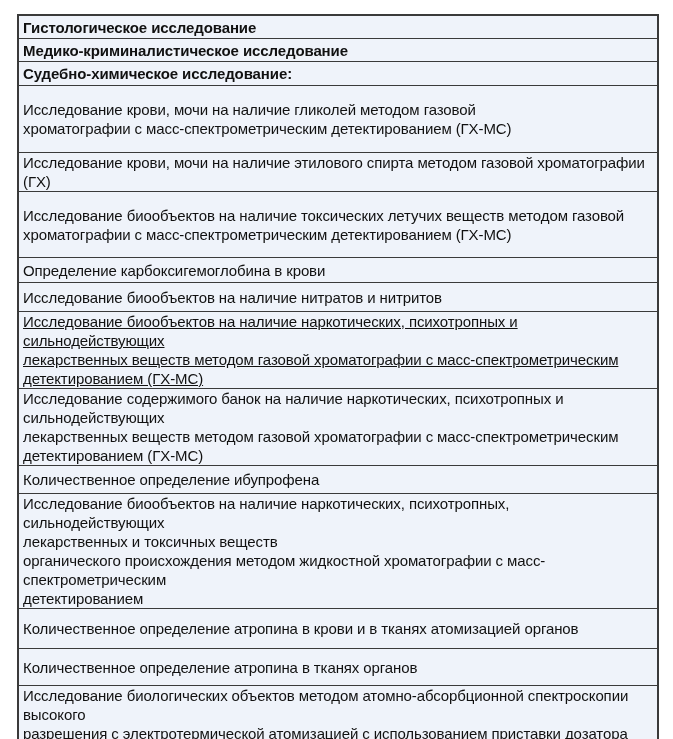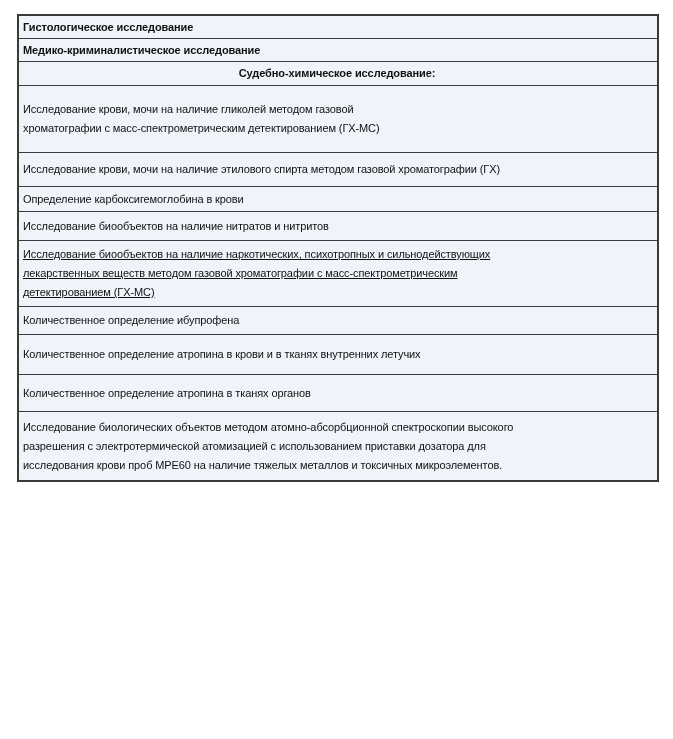--- a/index.html
+++ b/index.html
@@ -19,21 +19,21 @@
     left: 17px;
     top: 14px;
     width: 642px;
     border-collapse: collapse;
     border: 2px solid #3a3a3a;
     background: #eff3fa;
   }
   .services-table td {
     border: 1.5px solid #3a3a3a;
     padding: 0 6px 0 4px;
-    font-size: 11px;
+    font-size: 15px;
     line-height: 19px;
     color: #111111;
     vertical-align: middle;
     letter-spacing: -0.1px;
   }
   .services-table td.bold {
     font-weight: bold;
   }
   .cell-text {
     white-space: pre-line;
@@ -49,60 +49,81 @@
         <td class="bold" style="height: 22px;">
           <span class="cell-text">Гистологическое исследование</span>
         </td>
       </tr>
     <tr>
         <td class="bold" style="height: 22px;">
           <span class="cell-text">Медико-криминалистическое исследование</span>
         </td>
       </tr>
     <tr>
-        <td class="bold" style="height: 23px; text-align: center;">
+        <td class="bold" style="height: 23px;">
           <span class="cell-text">Судебно-химическое исследование:</span>
         </td>
       </tr>
     <tr>
         <td style="height: 66px;">
           <span class="cell-text">Исследование крови, мочи на наличие гликолей методом газовой
 хроматографии с масс-спектрометрическим детектированием (ГХ-МС)</span>
         </td>
       </tr>
     <tr>
         <td style="height: 33px;">
           <span class="cell-text">Исследование крови, мочи на наличие этилового спирта методом газовой хроматографии (ГХ)</span>
+        </td>
+      </tr>
+    <tr>
+        <td style="height: 65px;">
+          <span class="cell-text">Исследование биообъектов на наличие токсических летучих веществ методом газовой
+хроматографии с масс-спектрометрическим детектированием (ГХ-МС)</span>
         </td>
       </tr>
     <tr>
         <td style="height: 24px;">
           <span class="cell-text">Определение карбоксигемоглобина в крови</span>
         </td>
       </tr>
     <tr>
         <td style="height: 28px; margin-left: 39px;">
           <span class="cell-text">Исследование биообъектов на наличие нитратов и нитритов</span>
         </td>
       </tr>
     <tr>
         <td style="height: 65px; text-decoration: underline;">
           <span class="cell-text">Исследование биообъектов на наличие наркотических, психотропных и сильнодействующих
 лекарственных веществ методом газовой хроматографии с масс-спектрометрическим
 детектированием (ГХ-МС)</span>
         </td>
       </tr>
     <tr>
+        <td style="height: 73px;">
+          <span class="cell-text">Исследование содержимого банок на наличие наркотических, психотропных и сильнодействующих
+лекарственных веществ методом газовой хроматографии с масс-спектрометрическим
+детектированием (ГХ-МС)</span>
+        </td>
+      </tr>
+    <tr>
         <td style="height: 27px; margin-top: 12px;">
           <span class="cell-text">Количественное определение ибупрофена</span>
         </td>
       </tr>
     <tr>
+        <td style="height: 86px;">
+          <span class="cell-text">Исследование биообъектов на наличие наркотических, психотропных, сильнодействующих
+лекарственных и токсичных веществ
+органического происхождения методом жидкостной хроматографии с масс-спектрометрическим
+детектированием</span>
+        </td>
+      </tr>
+    <tr>
         <td style="height: 39px;">
-          <span class="cell-text">Количественное определение атропина в крови и в тканях внутренних летучих</span>
+          <span class="cell-text">Количественное определение атропина в крови и в тканях атомизацией органов</span>
         </td>
       </tr>
     <tr>
         <td style="height: 36px; margin-left: 33px;">
           <span class="cell-text">Количественное определение атропина в тканях органов</span>
         </td>
       </tr>
     <tr>
         <td style="height: 68px;">
           <span class="cell-text">Исследование биологических объектов методом атомно-абсорбционной спектроскопии высокого

